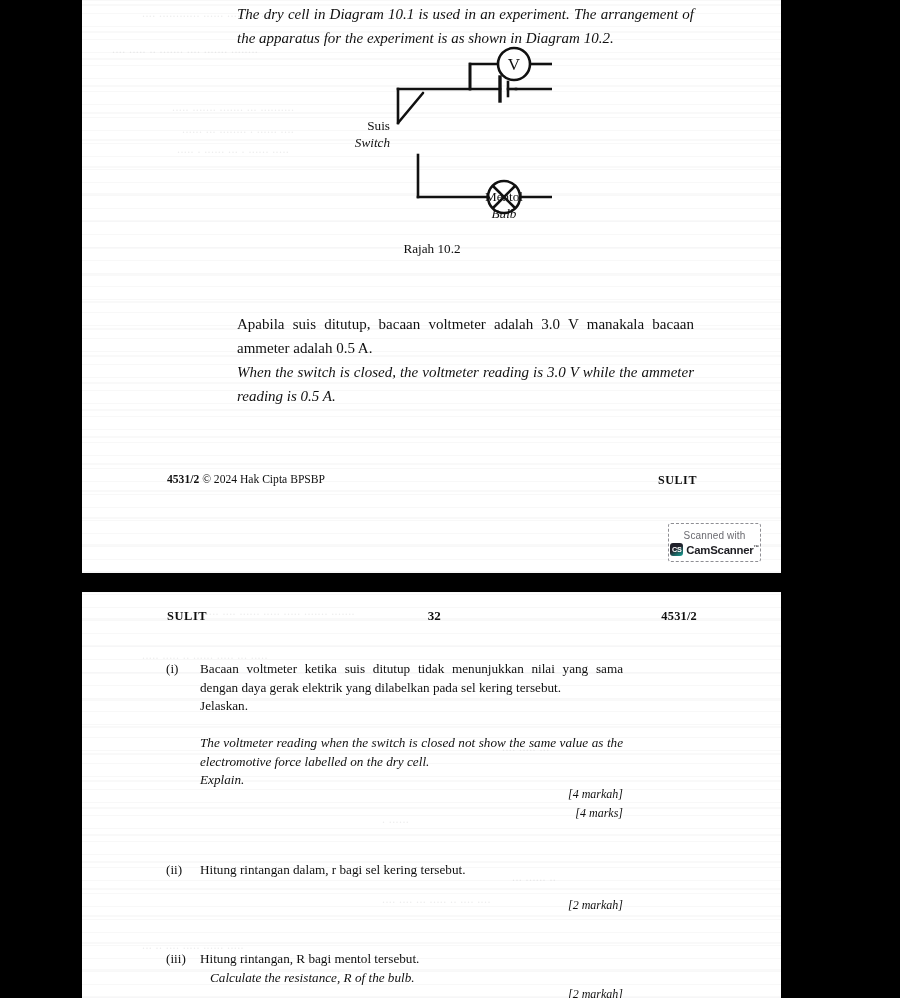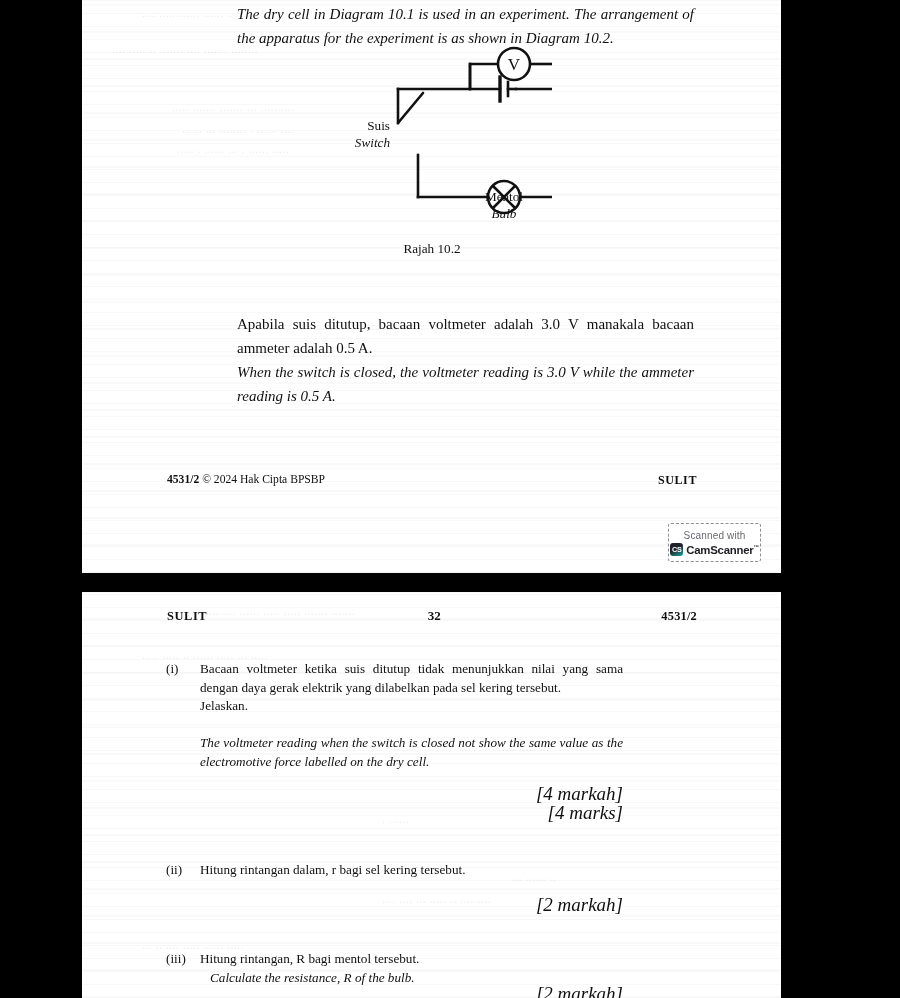--- a/index.html
+++ b/index.html
@@ -204,21 +204,21 @@
   .qbody p {
     margin: 0;
     text-align: justify;
   }
   .qbody p.nojust { text-align: left; }
   .spacer-line { height: 18.5px; }
 
   .marks {
     text-align: right;
     font-style: italic;
-    font-size: 19px;
+    font-size: 12px;
     line-height: 18.5px;
   }
 
   #q-i   { left: 166px; top: 660px; }
   #q-ii  { left: 166px; top: 861px; }
   #q-iii { left: 166px; top: 950px; }
 
   .marks-block {
     position: absolute;
     width: 423px;
@@ -368,20 +368,21 @@
     <p>
       <span>Bacaan voltmeter ketika suis ditutup tidak menunjukkan nilai yang sama</span>
       <span>dengan daya gerak elektrik yang dilabelkan pada sel kering tersebut.</span>
     </p>
     <p class="nojust">Jelaskan.</p>
     <div class="spacer-line"></div>
     <p class="it">
       <span>The voltmeter reading when the switch is closed not show the same value as</span>
       <span>the electromotive force labelled on the dry cell.</span>
     </p>
+    <p class="it nojust">Explain.</p>
   </div>
 </div>
 
 <div class="marks-block marks" id="marks-i">
   <div>[4 markah]</div>
   <div>[4 marks]</div>
 </div>
 
 <div class="qitem" id="q-ii">
   <div class="qlabel">(ii)</div>

